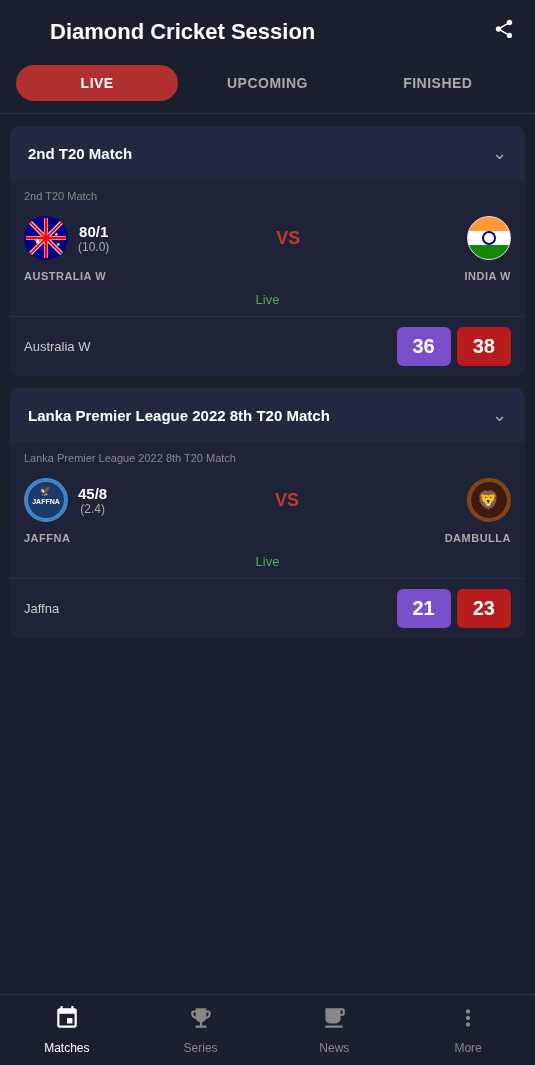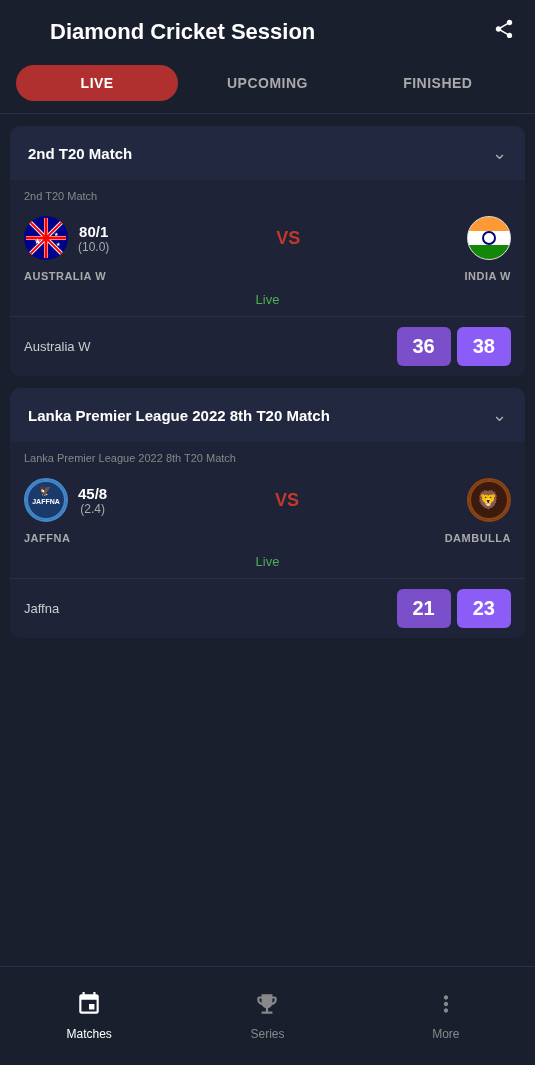--- a/index.html
+++ b/index.html
@@ -184,21 +184,21 @@
       font-size: 20px;
       font-weight: bold;
       cursor: pointer;
       border: none;
     }
     .bet-odd-purple {
       background-color: #7b4fc9;
       color: #fff;
     }
     .bet-odd-red {
-      background-color: #8b5cf6;
+      background-color: #b91c1c;
       color: #fff;
     }
 
     
     .aus-flag {
       width: 44px;
       height: 44px;
       border-radius: 50%;
       background: #00008b;
       display: flex;
@@ -253,21 +253,21 @@
       font-size: 20px;
       border: 2px solid #8b4513;
     }
 
     
     .bottom-nav {
       position: absolute;
       bottom: 0;
       left: 0;
       right: 0;
-      height: 99px;
+      height: 71px;
       background-color: #1a1f2e;
       border-top: 1px solid #2a3045;
       display: flex;
       align-items: center;
     }
     .nav-item {
       flex: 1;
       display: flex;
       flex-direction: column;
       align-items: center;
@@ -439,20 +439,28 @@
 
   <div class="nav-item">
     <span class="nav-icon">
       <svg width="26" height="26" viewBox="0 0 24 24" fill="#888888">
         <path d="M19 5h-2V3H7v2H5c-1.1 0-2 .9-2 2v1c0 2.55 1.92 4.63 4.39 4.94.63 1.5 1.98 2.63 3.61 2.96V19H7v2h10v-2h-4v-3.1c1.63-.33 2.98-1.46 3.61-2.96C19.08 12.63 21 10.55 21 8V7c0-1.1-.9-2-2-2zM5 8V7h2v3.82C5.84 10.4 5 9.3 5 8zm14 0c0 1.3-.84 2.4-2 2.82V7h2v1z"></path>
       </svg>
     </span>
     <span class="nav-label">Series</span>
   </div>
 
+  <div class="nav-item">
+    <span class="nav-icon">
+      <svg width="26" height="26" viewBox="0 0 24 24" fill="#888888">
+        <path d="M20 3H4v10c0 2.21 1.79 4 4 4h6c2.21 0 4-1.79 4-4v-3h2c1.11 0 2-.89 2-2V5c0-1.11-.89-2-2-2zm0 5h-2V5h2v3zM4 19h16v2H4z"></path>
+      </svg>
+    </span>
+    <span class="nav-label">News</span>
+  </div>
 
   <div class="nav-item">
     <span class="nav-icon">
       <svg width="26" height="26" viewBox="0 0 24 24" fill="#888888">
         <path d="M12 8c1.1 0 2-.9 2-2s-.9-2-2-2-2 .9-2 2 .9 2 2 2zm0 2c-1.1 0-2 .9-2 2s.9 2 2 2 2-.9 2-2-.9-2-2-2zm0 6c-1.1 0-2 .9-2 2s.9 2 2 2 2-.9 2-2-.9-2-2-2z"></path>
       </svg>
     </span>
     <span class="nav-label">More</span>
   </div>
 

